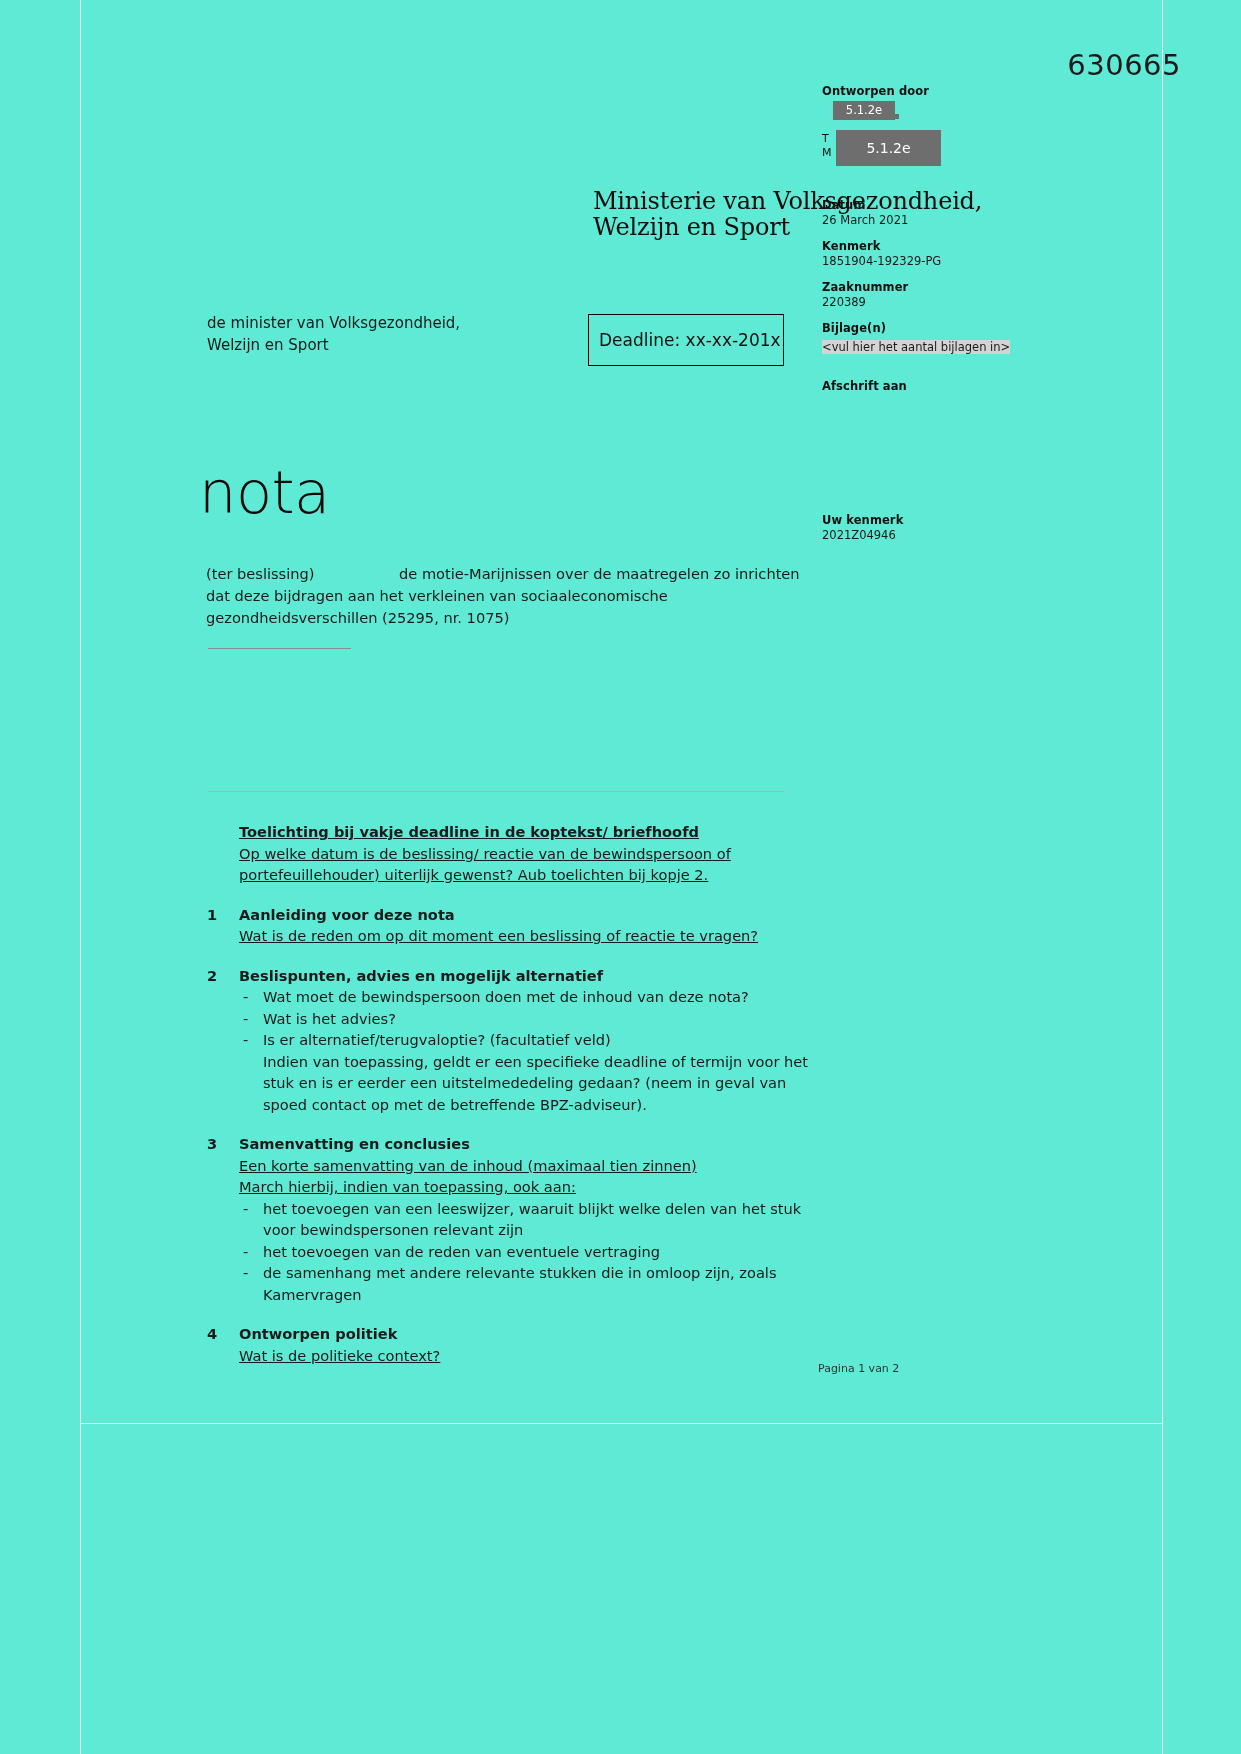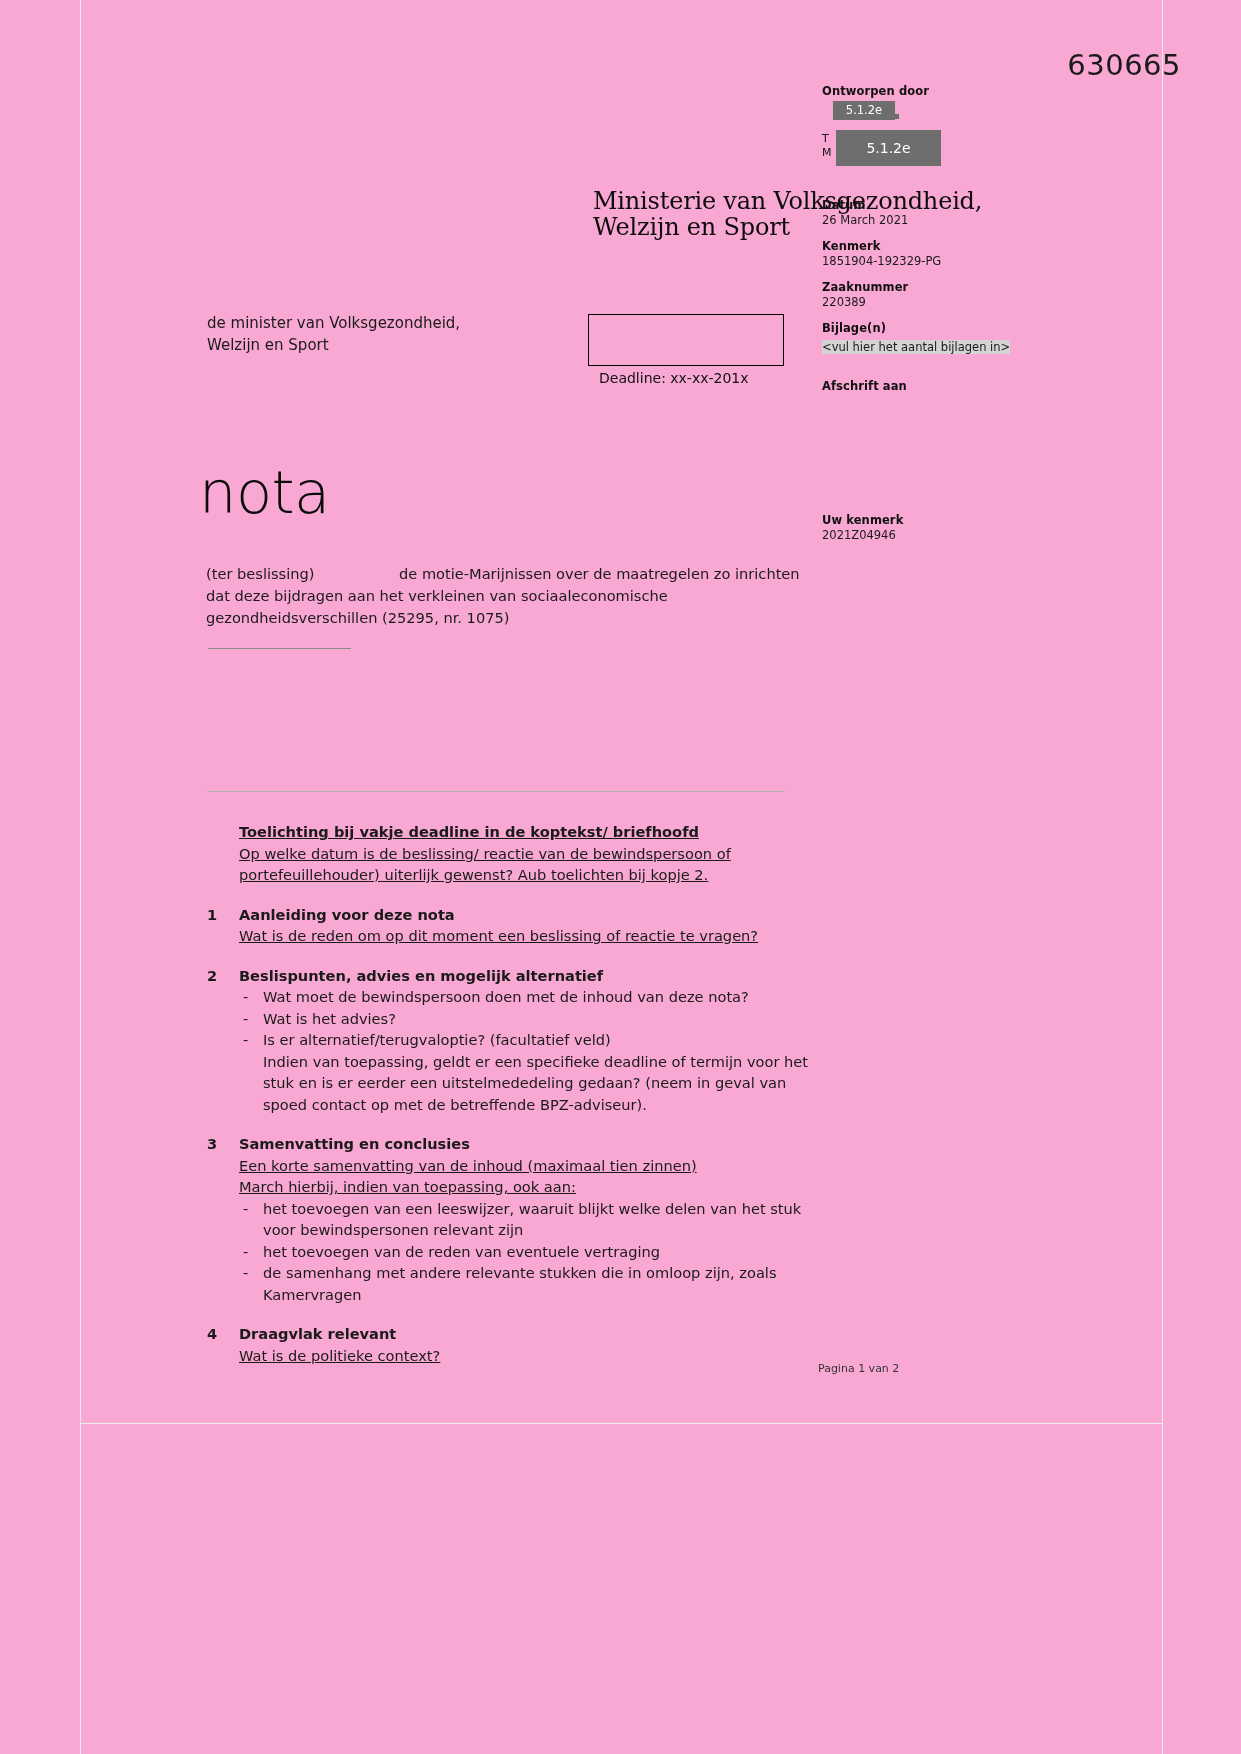--- a/index.html
+++ b/index.html
@@ -10,21 +10,21 @@
   }
   body {
     font-family: "DejaVu Sans", sans-serif;
     -webkit-font-smoothing: antialiased;
   }
   .page {
     position: relative;
     width: 1241px;
     height: 1754px;
     margin: 0 auto;
-    background: #f9a8d4;
+    background: #5eead4;
     overflow: hidden;
   }
   
   .scan-edge-left {
     position: absolute;
     left: 80px; top: 0; bottom: 0;
     width: 1px;
     background: #e9e9e9;
   }
   .scan-edge-right {
@@ -171,24 +171,23 @@
     top: 314px;
     width: 196px;
     height: 52px;
     border: 1.6px solid #000;
     box-sizing: border-box;
   }
   .deadline-text {
     position: absolute;
     left: 10px;
     top: 15px;
-    font-size: 14px;
+    font-size: 17px;
     color: #111;
     white-space: nowrap;
-    margin-top: 40px;
   }
 
   
   .nota-title {
     position: absolute;
     left: 199px;
     top: 462px;
     font-size: 59px;
     line-height: 62px;
     font-weight: 300;
@@ -400,21 +399,21 @@
             <ul class="dash-list">
               <li>het toevoegen van een leeswijzer, waaruit blijkt welke delen van het stuk voor bewindspersonen relevant zijn</li>
               <li>het toevoegen van de reden van eventuele vertraging</li>
               <li>de samenhang met andere relevante stukken die in omloop zijn, zoals Kamervragen</li>
             </ul>
           </div>
         </div>
         <div class="section">
           <div class="section-num">4</div>
           <div class="section-body">
-            <span class="section-heading">Draagvlak relevant</span>
+            <span class="section-heading">Ontworpen politiek</span>
             <span class="section-line">Wat is de politieke context?</span>
           </div>
         </div>
       </div>
 
   </div>
 
   <div class="footer">Pagina 1 van 2</div>
 
 </div>

